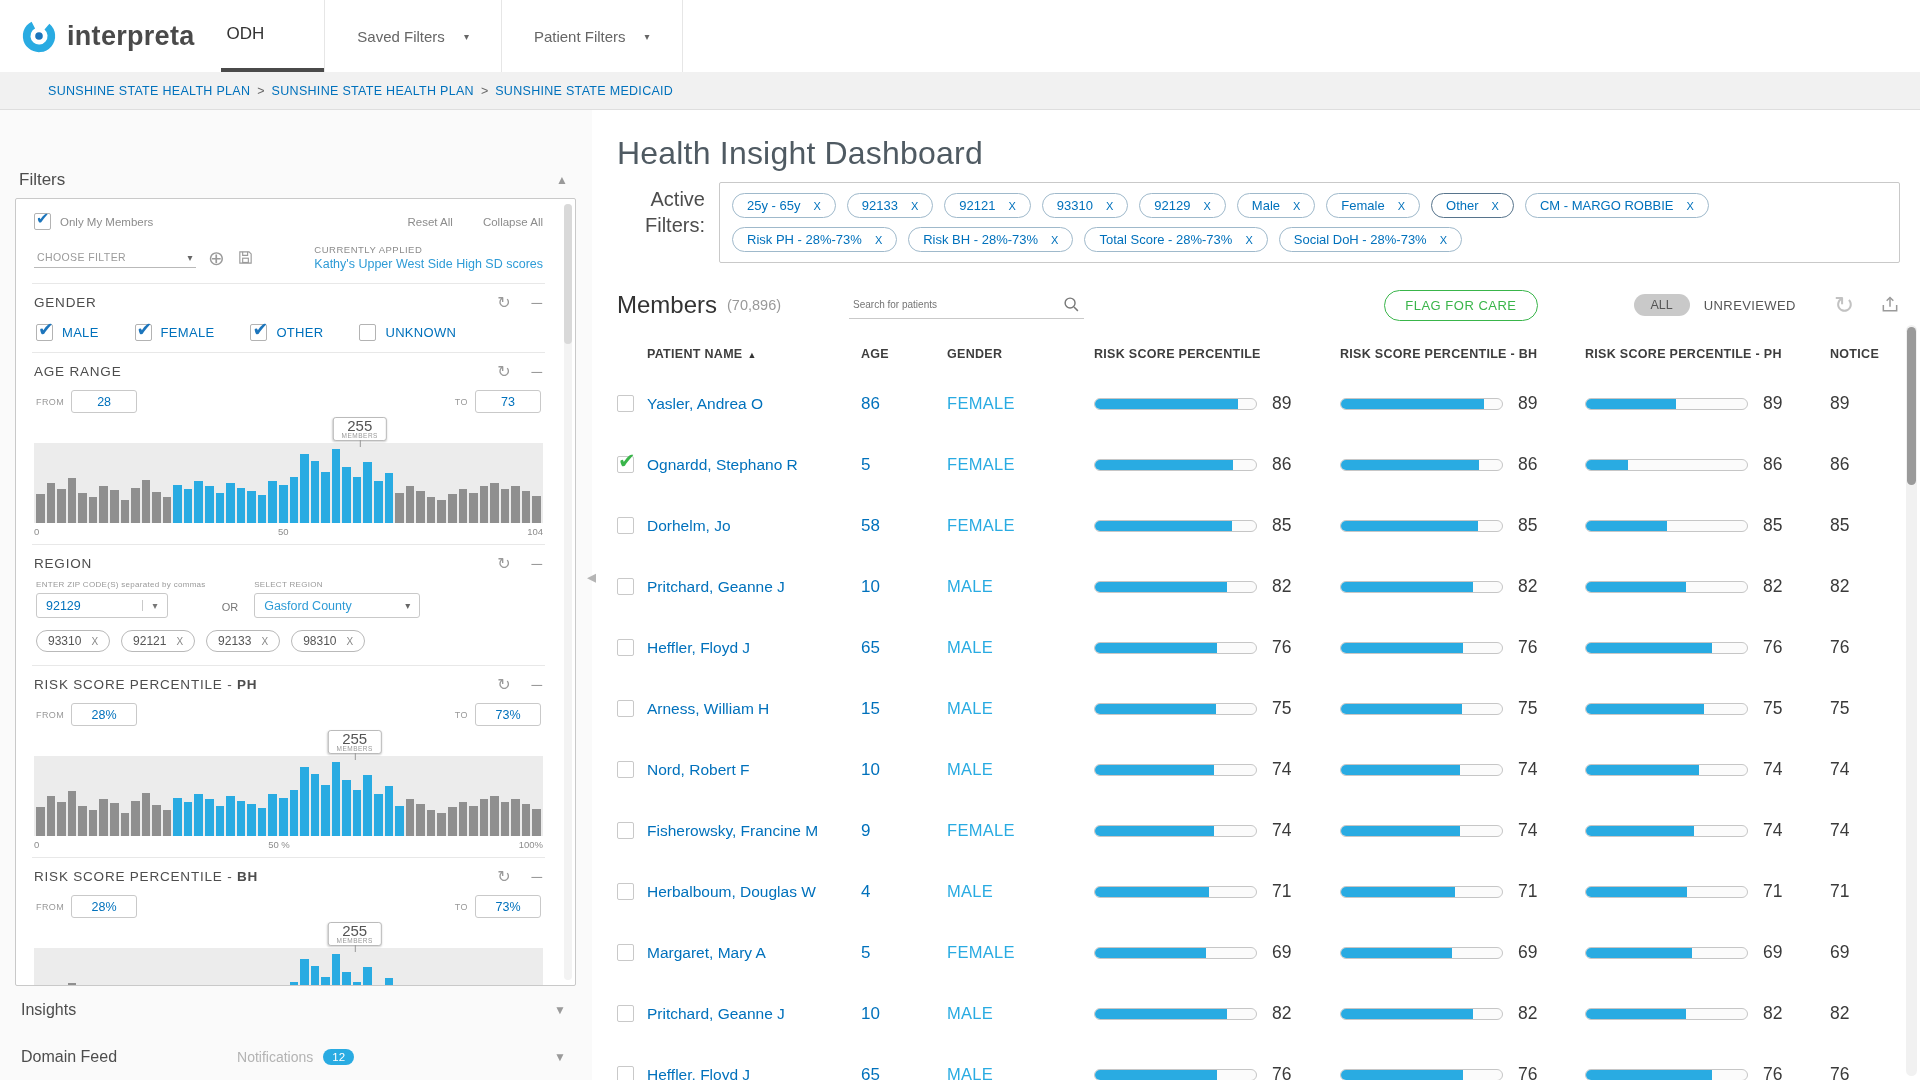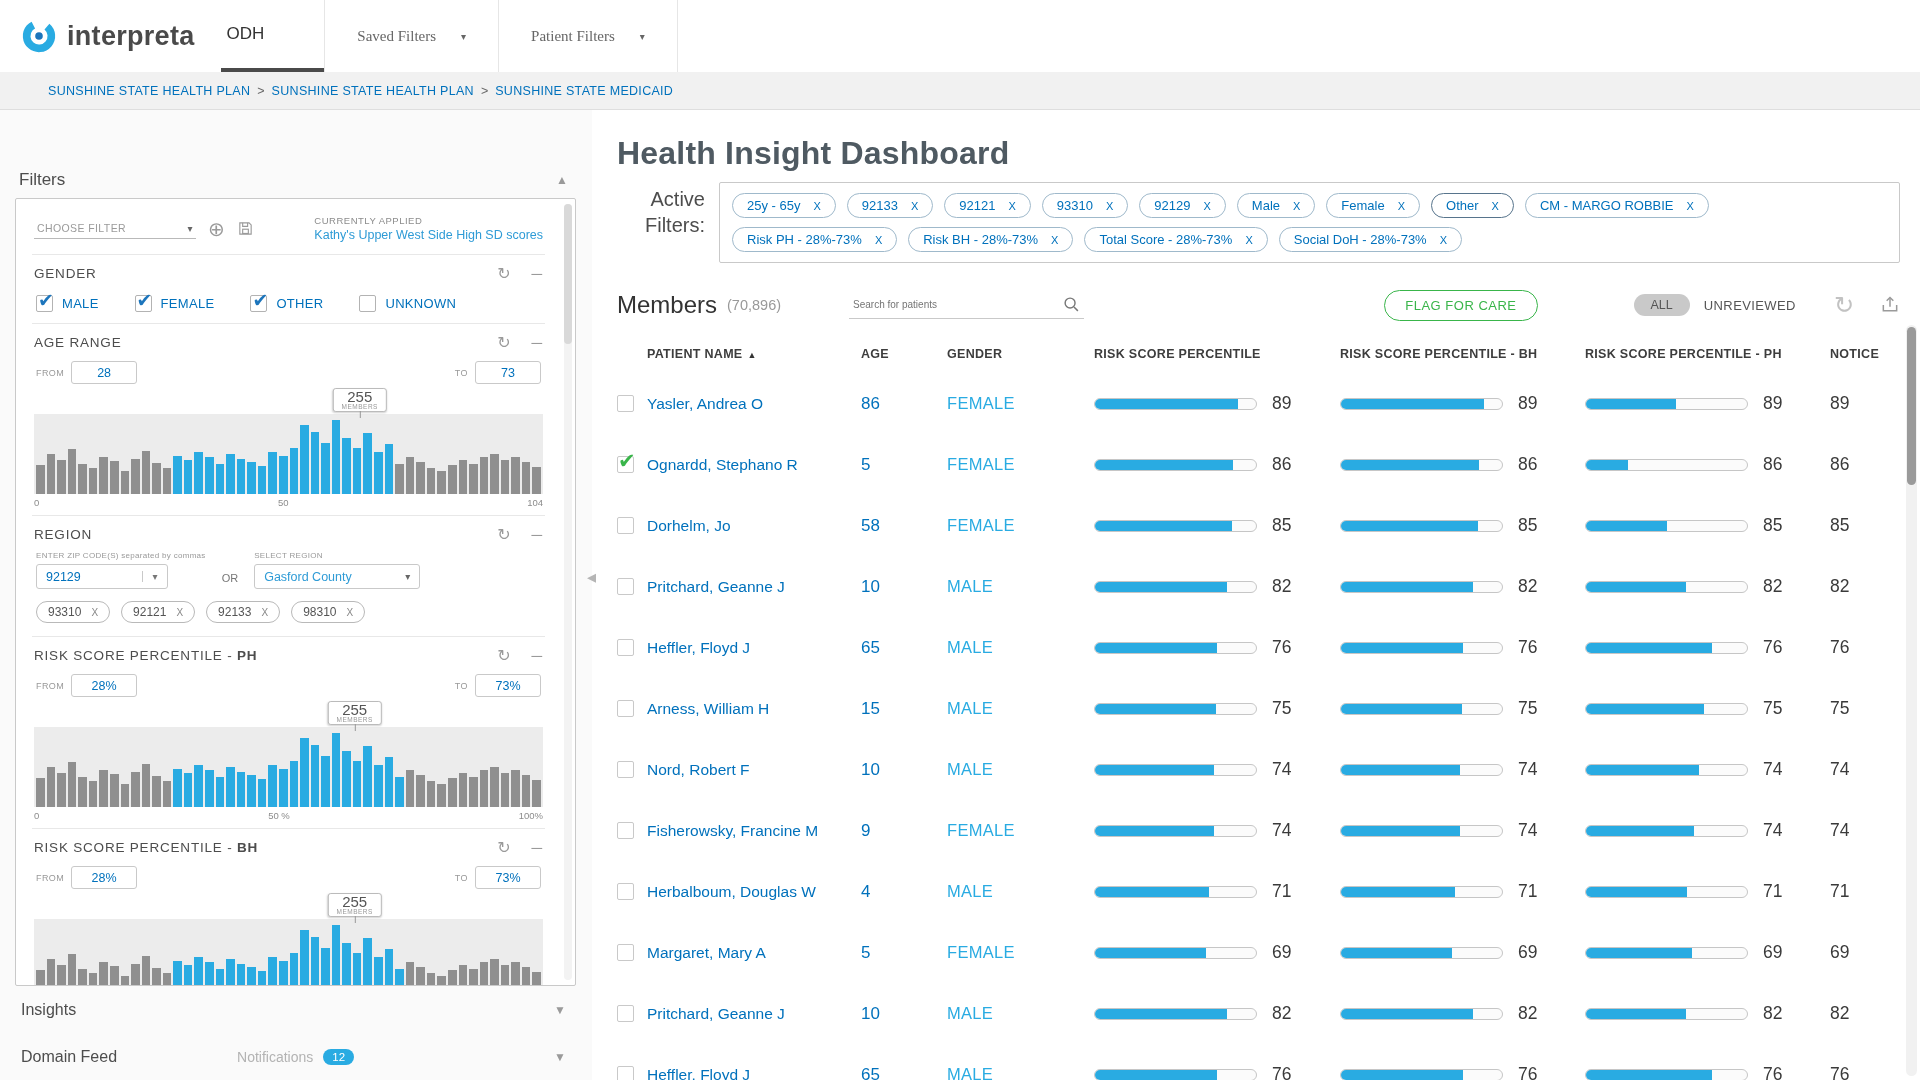--- a/index.html
+++ b/index.html
@@ -10,22 +10,22 @@
 
   
   .navbar { height:72px; flex:0 0 72px; display:flex; align-items:stretch; background:#fff; padding:0 0 0 20px; }
   .logo { display:flex; align-items:center; gap:9px; }
   .logo-text { font-size:27px; font-weight:bold; color:#4a4a4a; letter-spacing:.3px; }
   .odh-tab { display:flex; align-items:center; margin-left:26px; padding:0 60px 0 6px;
     border-bottom:4px solid #4a4a4a; font-size:17px; color:#333; }
   .nav-search { display:flex; align-items:center; gap:14px; margin-left:200px; }
   .nav-search input { border:none; outline:none; font-size:18px; color:#8a8a8a; width:275px; background:transparent; }
   .nav-search input::placeholder { color:#8a8a8a; }
-  .nav-menu { display:flex; align-items:center; gap:25px; padding:0 32px; font-size:15px; color:#666;
-    border-left:1px solid #e6e6e6; cursor:pointer;font-family:Liberation Serif, serif; }
+  .nav-menu { display:flex; align-items:center; gap:19px; padding:0 32px; font-size:15px; color:#666;
+    border-left:1px solid #e6e6e6; cursor:pointer; }
   .nav-menu.last { border-right:1px solid #e6e6e6; }
   .caret { font-size:10px; color:#666; }
   .nav-links { display:flex; align-items:center; gap:42px; margin-left:38px; font-size:15px;
     letter-spacing:.6px; color:#666; }
   .nav-links a { color:#666; }
   .bell { display:flex; align-items:center; }
 
   
   .breadcrumbs { height:38px; flex:0 0 38px; background:#f1f1f1; border-bottom:1px solid #dedede;
     display:flex; align-items:center; gap:7px; padding:0 48px; font-size:12.5px; }
@@ -111,21 +111,21 @@
 
   .side-row { display:flex; align-items:center; padding:15px 10px 14px 6px; font-size:16px; color:#4d4d4d; cursor:pointer; }
   .side-row .tri { margin-left:auto; }
   .notif { display:flex; align-items:center; gap:10px; margin-left:120px; }
   .notif-label { font-size:14px; color:#b3b3b3; }
   .notif-badge { background:#29ABE2; color:#fff; font-size:11.5px; border-radius:10px; padding:2px 9px; }
   .collapse-handle { position:absolute; right:-4px; top:47%; color:#b5b5b5; font-size:18px; cursor:pointer; }
 
   
   .main { flex:1; padding:25px 20px 0 25px; overflow:hidden; position:relative; }
-  .page-title { font-size:32px; font-weight:bold; color:#4f5a62; letter-spacing:.2px; }
+  .page-title { font-size:32px; font-weight:normal; color:#4f5a62; letter-spacing:.2px; }
   .af { display:flex; gap:14px; margin-top:10px; }
   .af-label { width:88px; flex:0 0 88px; text-align:right; font-size:20px; color:#4d4d4d; line-height:1.3; padding-top:4px; }
   .af-box { flex:1; border:1px solid #c9c9c9; border-radius:2px; padding:10px 12px;
     display:flex; flex-direction:column; gap:9px; }
   .af-row { display:flex; gap:11px; flex-wrap:wrap; }
   .af-chip { display:flex; align-items:center; gap:13px; border:1px solid #9fb9cb; border-radius:14px;
     padding:4px 14px; font-size:13px; color:#0071BC; background:#fff; }
   .af-chip.hl { border-color:#57748c; }
   .af-chip .x { font-size:11px; cursor:pointer; }
 
@@ -203,20 +203,30 @@
 
   <div class="content">
 
     <aside class="sidebar">
       <div class="filters-header">
         <span>Filters</span>
         <span class="tri">▲</span>
       </div>
 
       <div class="filters-panel">
+        <div class="panel-top">
+          <label class="omm">
+            <span class="chk checked sm"></span>
+            <span>Only My Members</span>
+          </label>
+          <div class="panel-top-links">
+            <a>Reset All</a>
+            <a>Collapse All</a>
+          </div>
+        </div>
 
         <div class="choose-row">
           <div class="choose-select">
             <span>CHOOSE FILTER</span>
             <span class="caret">▾</span>
           </div>
           <span class="icon-plus">⊕</span>
           <span class="icon-save">
             <svg width="17" height="17" viewBox="0 0 24 24" fill="none" stroke="#9a9a9a" stroke-width="1.6">
               <path d="M4 4h13l3 3v13H4z"></path>

